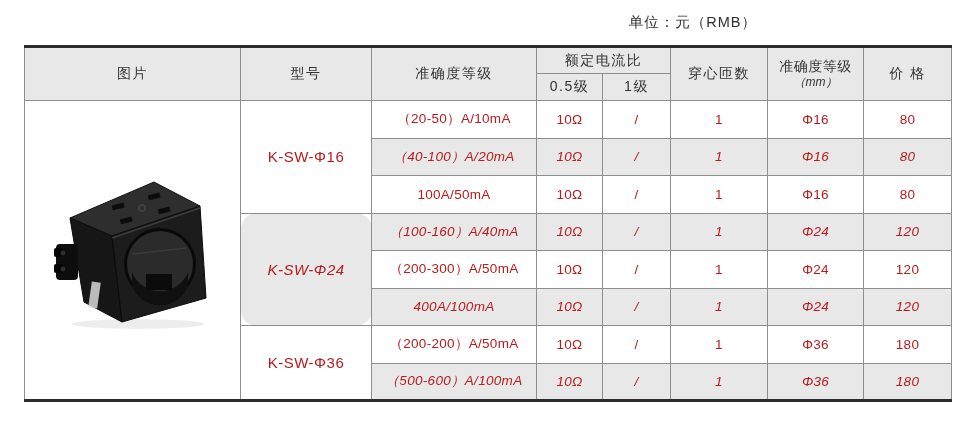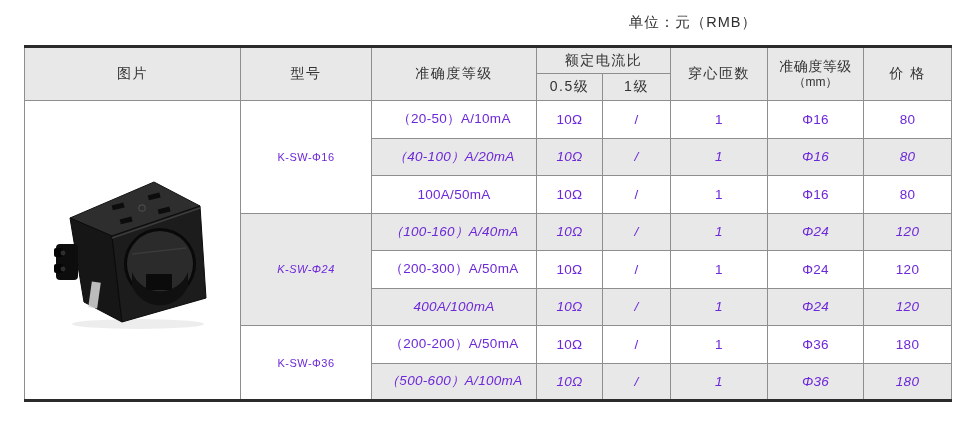--- a/index.html
+++ b/index.html
@@ -38,31 +38,31 @@
     font-weight: normal;
   }
   .spec thead th {
     background: #e8e8e8;
     font-size: 14px;
     letter-spacing: 1.5px;
     height: 27px;
     color: #333;
   }
   .spec thead .two-line { line-height: 1.2; letter-spacing: 0.5px; }
-  .spec thead .two-line .sub { font-size: 12px; letter-spacing: 0; }
+  .spec thead .two-line .sub { font-size: 12px; letter-spacing: 0; font-style: italic; }
   .spec tbody tr { height: 37.5px; }
   .spec tbody td {
     font-size: 13.5px;
-    color: #6d28d9;
+    color: #b91c1c;
     letter-spacing: 0.3px;
     background: #ffffff;
   }
   .spec tbody tr.alt td { background: #e8e8e8; font-style: italic; }
   .spec tbody td.model-cell, .spec tbody td.photo-cell { background: #ffffff; }
-  .spec td.model-cell { font-size: 11px; letter-spacing: 0.5px; }
+  .spec td.model-cell { font-size: 15px; letter-spacing: 0.5px; border-radius: 16px; }
   .photo-cell { vertical-align: middle; }
   .photo-wrap { display: flex; justify-content: center; align-items: center; }
 </style>
 </head>
 <body>
 
 <div class="page">
 
   <div class="unit-note">单位：元（RMB）</div>
 

